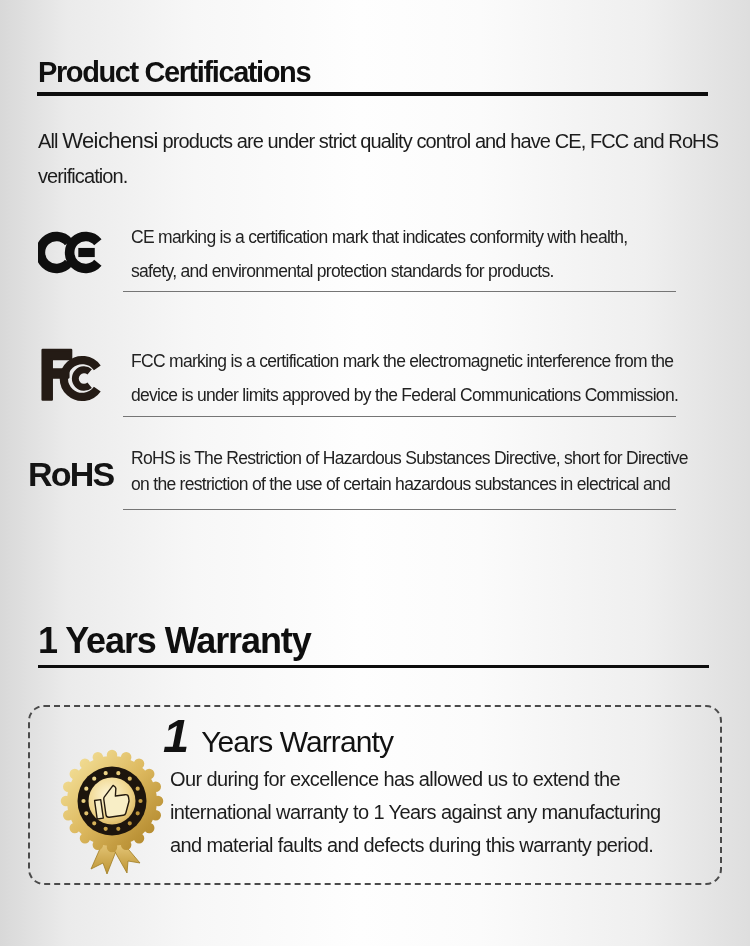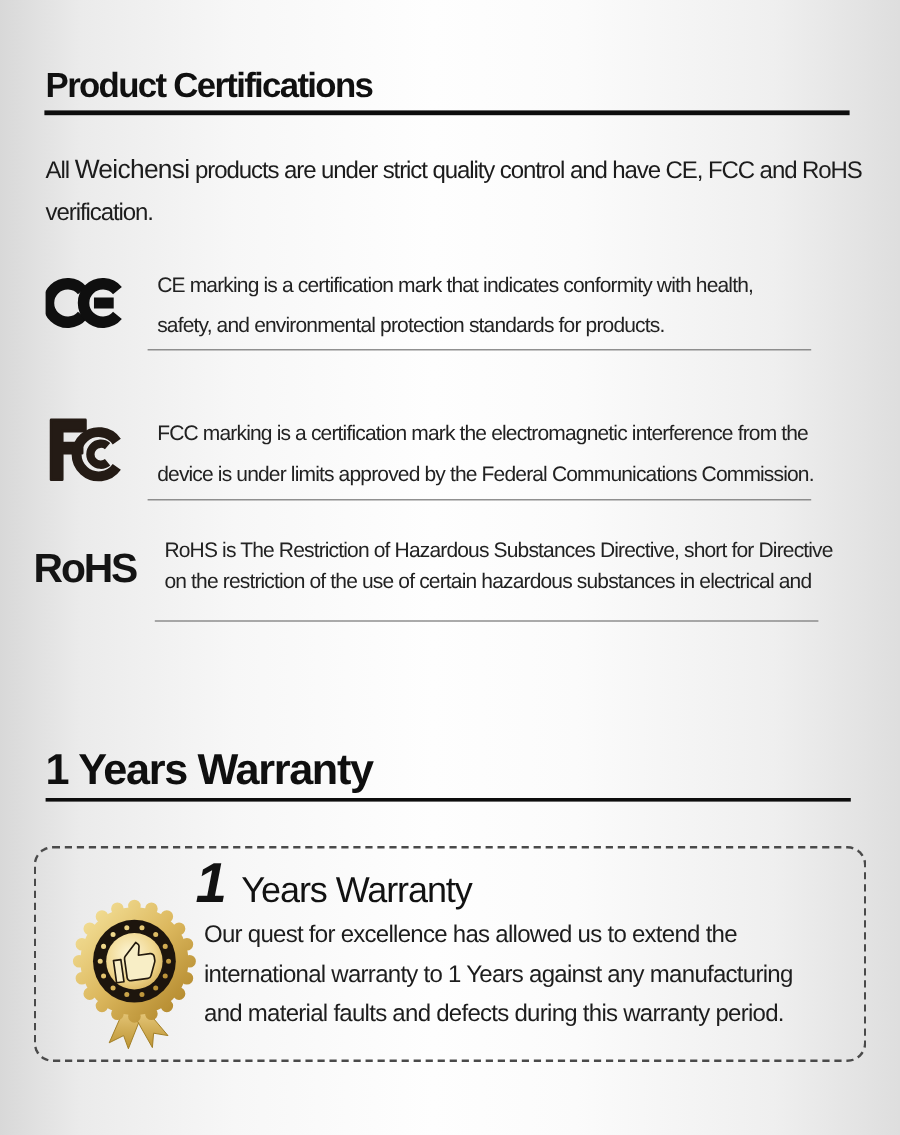--- a/index.html
+++ b/index.html
@@ -39,21 +39,21 @@
     width:553px;
     border-bottom:1px solid #757575;
     padding-left:8px;
     font-size:17.5px; letter-spacing:-0.7px; color:#222;
   }
   .cert-line{ white-space:nowrap; }
   .lh34 .cert-line{ line-height:34px; }
   .lh26 .cert-line{ line-height:26px; }
   .pb6{ padding-bottom:3px; }
   .pb8{ padding-bottom:4px; }
-  .pb12{ padding-bottom:20px;margin-left:6px; }
+  .pb12{ padding-bottom:12px; }
   .rohs-logo-text{
     font-size:34px; font-weight:bold; letter-spacing:-1.8px;
     color:#141414; margin-top:10px; white-space:nowrap;
   }
   .h2{
     position:absolute; left:38px; top:620px;
     font-size:36px; font-weight:bold; letter-spacing:-1.1px;
     color:#0f0f0f; white-space:nowrap;
   }
   .warranty-card{
@@ -165,18 +165,18 @@
       <path d="M1 21h4V9H1v12zm22-11c0-1.1-.9-2-2-2h-6.31l.95-4.57.03-.32c0-.41-.17-.79-.44-1.06L14.17 1 7.59 7.59C7.22 7.95 7 8.45 7 9v10c0 1.1.9 2 2 2h9c.83 0 1.54-.5 1.84-1.22l3.02-7.05c.09-.23.14-.47.14-.73v-2z" fill="#f8eec6" stroke="#241a0e" stroke-width="0.9" stroke-linejoin="round"></path>
     </g>
   </svg>
 
   <div class="card-title">
     <span class="num">1</span>
     <span class="rest">Years Warranty</span>
   </div>
 
   <div class="card-text">
-    <div>Our quest for excellence has allowed us to extend the</div>
+    <div>Our during for excellence has allowed us to extend the</div>
     <div>international warranty to 1 Years against any manufacturing</div>
     <div>and material faults and defects during this warranty period.</div>
   </div>
 
 </div>
 
 </body></html>

